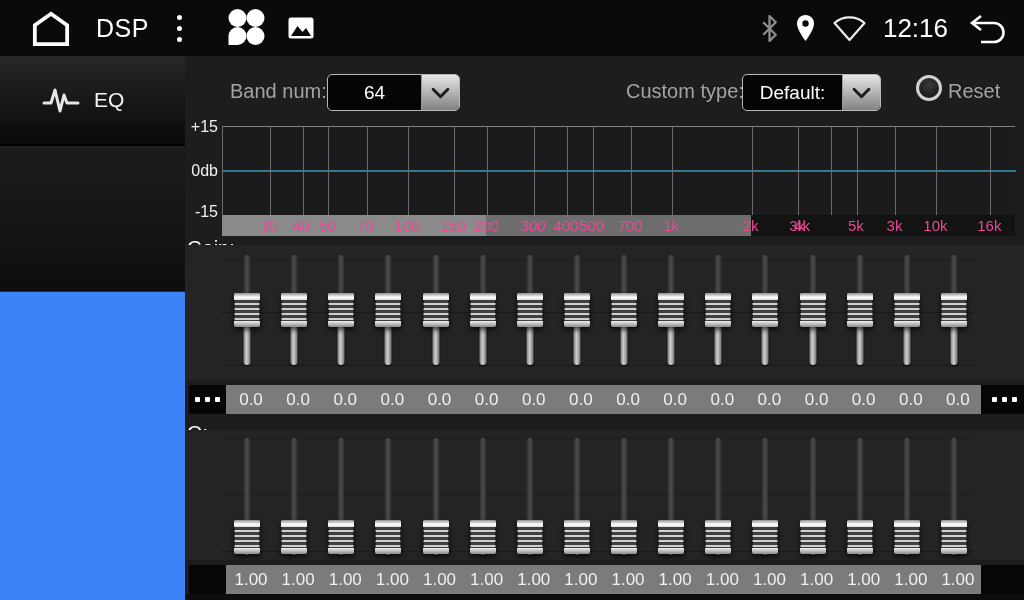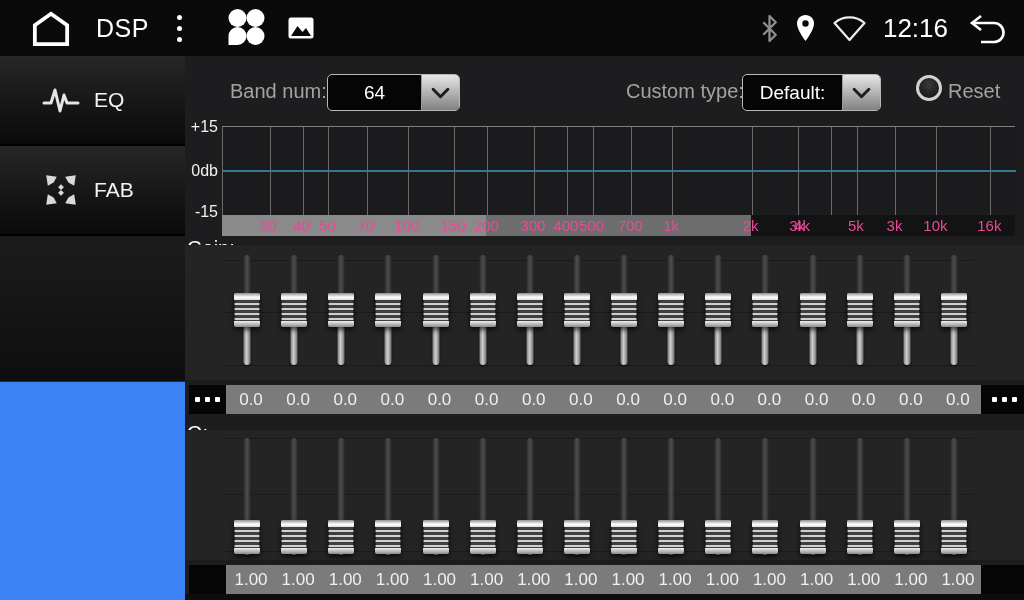--- a/index.html
+++ b/index.html
@@ -142,35 +142,20 @@
   </div>
 
   <div id="sidebar">
     <div class="side-item">
       <span style="display:flex;">
         <svg width="38" height="32" viewBox="0 0 36 32">
             <polyline points="1,19 8,19 12,6 17,27 21,11 24,19 35,19" fill="none" stroke="#e6e6e6" stroke-width="3" stroke-linejoin="round" stroke-linecap="round"></polyline>
           </svg>
       </span>
       <span class="lbl">EQ</span>
-    </div>
-    <div class="side-item">
-      <span style="display:flex;">
-        <svg width="38" height="38" viewBox="0 0 36 36">
-          <g fill="#d9d9d9">
-            <polygon points="4,4 14,5.5 11,11 5.5,14"></polygon>
-            <polygon points="32,4 30.5,14 25,11 22,5.5"></polygon>
-            <polygon points="4,32 5.5,22 11,25 14,30.5"></polygon>
-            <polygon points="32,32 22,30.5 25,25 30.5,22"></polygon>
-            <polygon points="18,12.5 20.8,15.3 18,18.1 15.2,15.3"></polygon>
-            <polygon points="18,17.9 20.8,20.7 18,23.5 15.2,20.7"></polygon>
-          </g>
-        </svg>
-      </span>
-      <span class="lbl">FAB</span>
     </div>
     <div class="side-rest"></div>
   </div>
 
   <div id="main">
 
     <span class="ctl-label" style="left:45px; top:24px;">Band num:</span>
     <div class="dropdown" style="left:142px; top:18px; width:133px;">
       <span class="dd-value">64</span>
       <span class="dd-btn">
@@ -224,21 +209,21 @@
         <div class="strip-seg" style="left: 0px; width: 264.333px; background: rgb(138, 138, 138);"></div>
         <div class="strip-seg" style="left: 264.333px; width: 264.333px; background: rgb(109, 109, 109);"></div>
         <div class="strip-seg" style="left: 528.667px; width: 264.333px; background: rgb(19, 19, 19);"></div>
         <div class="freq-tick" style="left: 46.5468px;">30</div>
         <div class="freq-tick" style="left: 79.5723px;">40</div>
         <div class="freq-tick" style="left: 105.189px;">50</div>
         <div class="freq-tick" style="left: 143.815px;">70</div>
         <div class="freq-tick" style="left: 184.761px;">100</div>
         <div class="freq-tick" style="left: 231.308px;">150</div>
         <div class="freq-tick" style="left: 264.333px;">200</div>
-        <div class="freq-tick" style="left: 310.88px;">300</div>
+        <div class="freq-tick" style="left: 310.88px; font-style: italic;">300</div>
         <div class="freq-tick" style="left: 343.906px;">400</div>
         <div class="freq-tick" style="left: 369.522px;">500</div>
         <div class="freq-tick" style="left: 408.149px;">700</div>
         <div class="freq-tick" style="left: 449.094px;">1k</div>
         <div class="freq-tick" style="left: 528.667px;">2k</div>
         <div class="freq-tick" style="left: 575.213px;">3k</div>
         <div class="freq-tick" style="left: 580px; text-align: center;">4k</div>
         <div class="freq-tick" style="left: 633.855px;">5k</div>
         <div class="freq-tick" style="left: 672.482px;">3k</div>
         <div class="freq-tick" style="left: 713.428px;">10k</div>

